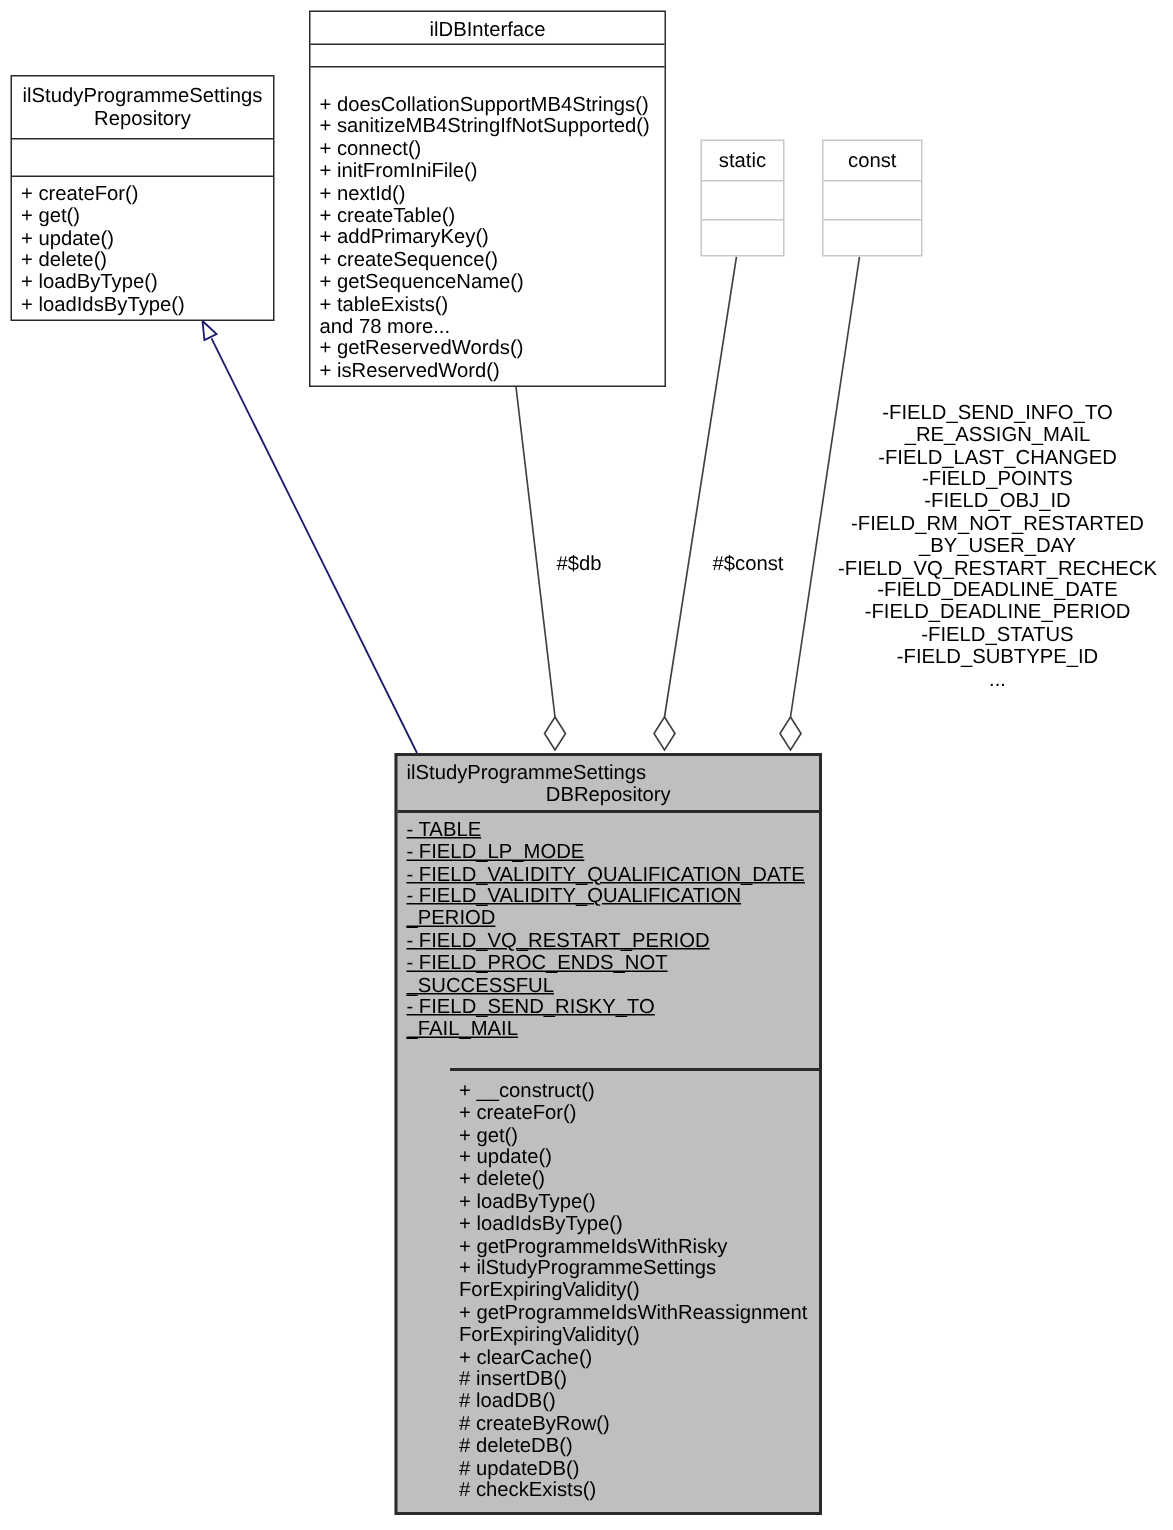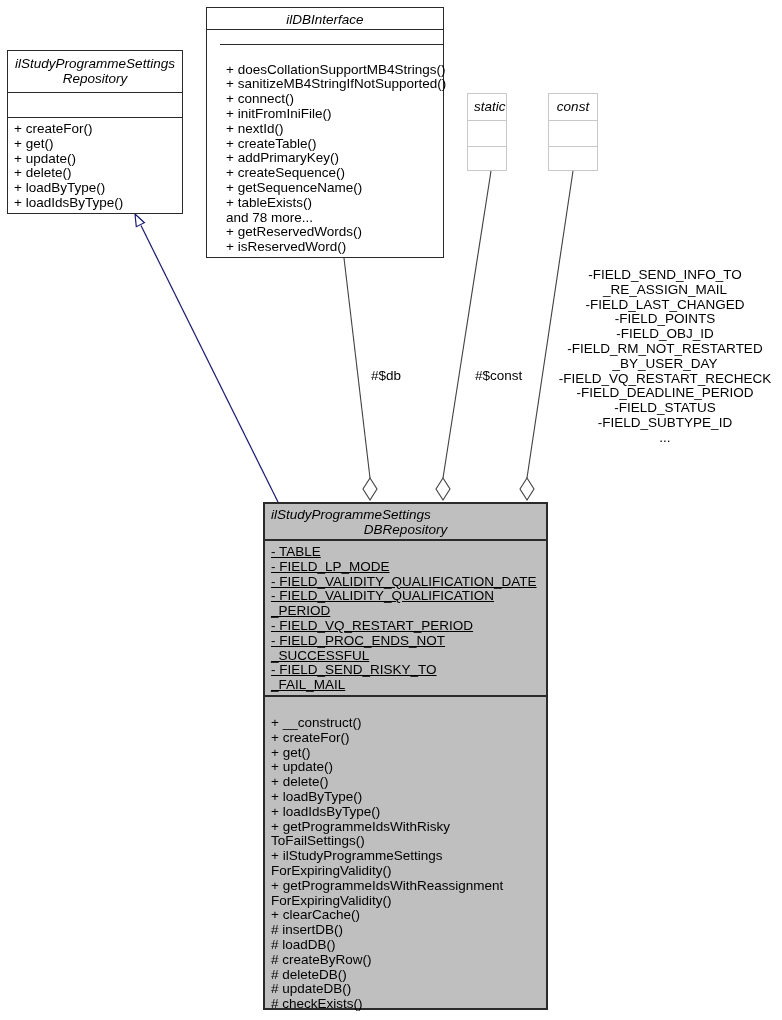--- a/index.html
+++ b/index.html
@@ -8,21 +8,21 @@
     font-family:"Liberation Sans",sans-serif;font-size:13.5px;color:#000;
     overflow:hidden;
   }
   .edges-svg{position:absolute;left:0;top:0;width:782px;height:1020px;}
   .box{
     position:absolute;box-sizing:border-box;
     border:1px solid #2a2a2a;background:#ffffff;
     display:flex;flex-direction:column;
   }
   .box .sec{border-top:1px solid #2a2a2a;padding:2px 6px;box-sizing:border-box;}
-  .box .sec:first-child{border-top:none;font-style:italic;}
+  .box .sec:first-child{border-top:none;}
   .box.muted{border-color:#c8c8c8;}
   .box.muted .sec{border-color:#c8c8c8;}
   .box.main{background:#bfbfbf;border-width:2px;}
   .box.main .sec{border-top-width:2px;}
   .titleline{line-height:15px;white-space:nowrap;text-align:center;}
   .line{line-height:14.8px;white-space:nowrap;}
   .edge-label{position:absolute;white-space:nowrap;line-height:14.8px;}
   .edge-label-block{position:absolute;text-align:center;}
   .tl-left{text-align:left;}
 </style>
@@ -60,65 +60,66 @@
       <div class="line">+ loadByType()</div>
       <div class="line">+ loadIdsByType()</div>
     </div>
   </div>
 
   <div class="box" style="left:206px;top:7px;width:238px;height:251px;">
     <div class="sec" style="height:24px;padding-top:4px;">
       <div class="titleline">ilDBInterface</div>
     </div>
     <div class="sec" style="height:25px;"></div>
-    <div class="sec" style="flex:1;padding-top:18px;margin-left:13px;">
+    <div class="sec" style="flex:1;padding-top:18px;">
       <div class="line">+ doesCollationSupportMB4Strings()</div>
       <div class="line">+ sanitizeMB4StringIfNotSupported()</div>
       <div class="line">+ connect()</div>
       <div class="line">+ initFromIniFile()</div>
       <div class="line">+ nextId()</div>
       <div class="line">+ createTable()</div>
       <div class="line">+ addPrimaryKey()</div>
       <div class="line">+ createSequence()</div>
       <div class="line">+ getSequenceName()</div>
       <div class="line">+ tableExists()</div>
       <div class="line">and 78 more...</div>
       <div class="line">+ getReservedWords()</div>
       <div class="line">+ isReservedWord()</div>
     </div>
   </div>
 
-  <div class="box muted" style="left:467px;top:93px;width:40px;height:78px;">
+  <div class="box muted" style="left:467px;top:93px;width:56px;height:78px;">
     <div class="sec" style="height:26px;padding-top:5px;">
       <div class="titleline">static</div>
     </div>
     <div class="sec" style="height:26px;"></div>
     <div class="sec" style="flex:1;"></div>
   </div>
 
-  <div class="box muted" style="left:548px;top:93px;width:50px;height:78px;">
+  <div class="box muted" style="left:548px;top:93px;width:67px;height:78px;">
     <div class="sec" style="height:26px;padding-top:5px;">
       <div class="titleline">const</div>
     </div>
     <div class="sec" style="height:26px;"></div>
     <div class="sec" style="flex:1;"></div>
   </div>
 
   <div class="edge-label" style="left:371px;top:369px;">#$db</div>
   <div class="edge-label" style="left:475px;top:369px;">#$const</div>
 
   <div class="edge-label-block" style="left:550px;top:268px;width:230px;">
     <div class="line">-FIELD_SEND_INFO_TO</div>
     <div class="line">_RE_ASSIGN_MAIL</div>
     <div class="line">-FIELD_LAST_CHANGED</div>
     <div class="line">-FIELD_POINTS</div>
     <div class="line">-FIELD_OBJ_ID</div>
     <div class="line">-FIELD_RM_NOT_RESTARTED</div>
     <div class="line">_BY_USER_DAY</div>
     <div class="line">-FIELD_VQ_RESTART_RECHECK</div>
+    <div class="line">-FIELD_DEADLINE_DATE</div>
     <div class="line">-FIELD_DEADLINE_PERIOD</div>
     <div class="line">-FIELD_STATUS</div>
     <div class="line">-FIELD_SUBTYPE_ID</div>
     <div class="line">...</div>
   </div>
 
   <div class="box main" style="left:263px;top:502px;width:285px;height:508px;">
     <div class="sec" style="height:36px;padding-top:3px;">
       <div class="titleline tl-left">ilStudyProgrammeSettings</div>
       <div class="titleline">DBRepository</div>
@@ -128,30 +129,29 @@
       <div class="line">- FIELD_LP_MODE</div>
       <div class="line">- FIELD_VALIDITY_QUALIFICATION_DATE</div>
       <div class="line">- FIELD_VALIDITY_QUALIFICATION</div>
       <div class="line">_PERIOD</div>
       <div class="line">- FIELD_VQ_RESTART_PERIOD</div>
       <div class="line">- FIELD_PROC_ENDS_NOT</div>
       <div class="line">_SUCCESSFUL</div>
       <div class="line">- FIELD_SEND_RISKY_TO</div>
       <div class="line">_FAIL_MAIL</div>
     </div>
-    <div class="sec" style="flex:1;padding-top:19px;">
+    <div class="sec" style="flex:1;padding-top:6px;margin-left:35px;">
       <div class="line">+ __construct()</div>
       <div class="line">+ createFor()</div>
       <div class="line">+ get()</div>
       <div class="line">+ update()</div>
       <div class="line">+ delete()</div>
       <div class="line">+ loadByType()</div>
       <div class="line">+ loadIdsByType()</div>
       <div class="line">+ getProgrammeIdsWithRisky</div>
-      <div class="line">ToFailSettings()</div>
       <div class="line">+ ilStudyProgrammeSettings</div>
       <div class="line">ForExpiringValidity()</div>
       <div class="line">+ getProgrammeIdsWithReassignment</div>
       <div class="line">ForExpiringValidity()</div>
       <div class="line">+ clearCache()</div>
       <div class="line"># insertDB()</div>
       <div class="line"># loadDB()</div>
       <div class="line"># createByRow()</div>
       <div class="line"># deleteDB()</div>
       <div class="line"># updateDB()</div>

